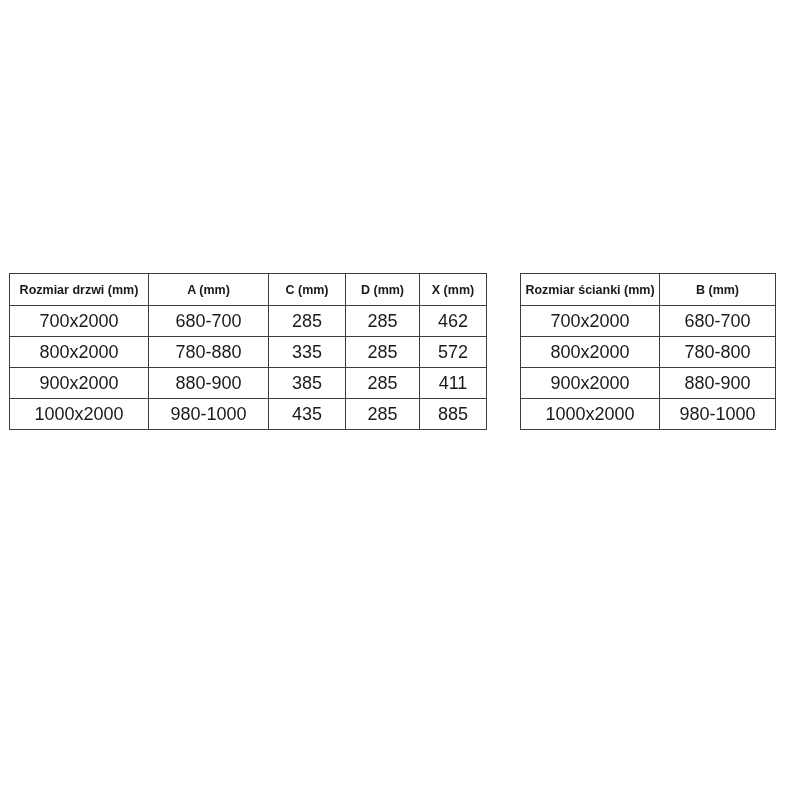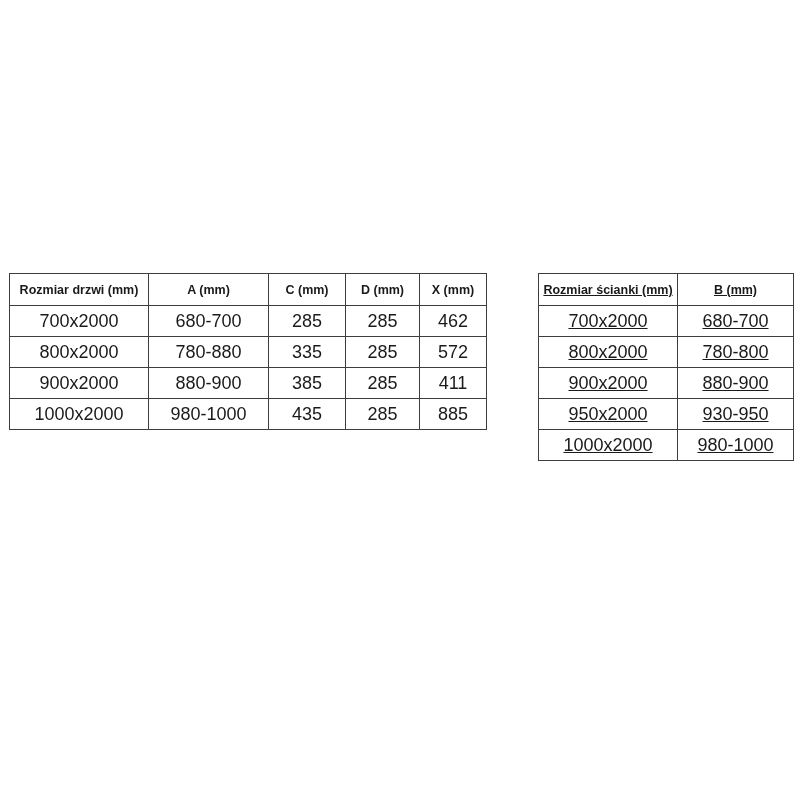--- a/index.html
+++ b/index.html
@@ -40,24 +40,23 @@
     font-size: 18px;
     height: 30px;
   }
   .tbl-left {
     left: 1px;
     top: 273px;
     width: 477px;
     margin-left: 8px;
   }
   .tbl-right {
-    left: 538px;
+    left: 520px;
     top: 273px;
     width: 255px;
-    text-decoration: underline;
   }
 </style>
 </head>
 <body>
 
 <div class="canvas">
 
   <table class="spec tbl-left">
     <colgroup>
       <col style="width:139px">
@@ -125,23 +124,19 @@
       </tr>
       <tr>
         <td>800x2000</td>
         <td>780-800</td>
       </tr>
       <tr>
         <td>900x2000</td>
         <td>880-900</td>
       </tr>
       <tr>
-        <td>950x2000</td>
-        <td>930-950</td>
-      </tr>
-      <tr>
         <td>1000x2000</td>
         <td>980-1000</td>
       </tr>
     </tbody>
   </table>
 
 </div>
 
 </body></html>

